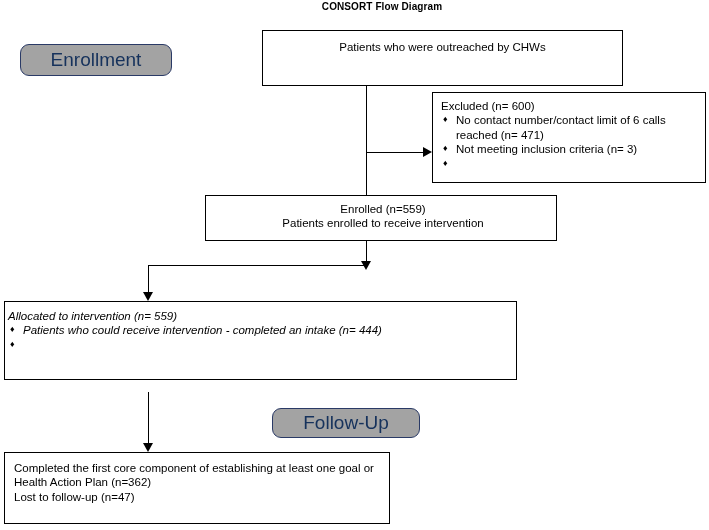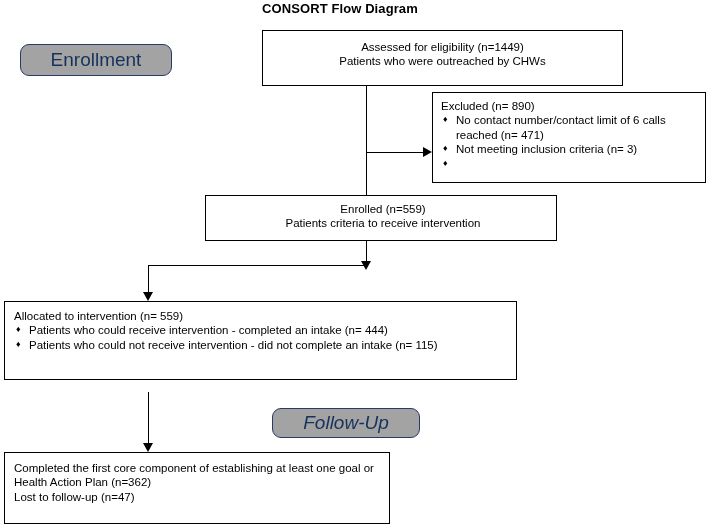--- a/index.html
+++ b/index.html
@@ -16,22 +16,22 @@
     width: 709px;
     height: 530px;
     background: #ffffff;
     overflow: hidden;
   }
   .title {
     position: absolute;
     left: 262px;
     top: 1px;
     width: 240px;
-    text-align: left;
-    font-size: 13px;
+    text-align: center;
+    font-size: 10px;
     font-weight: bold;
     color: #000;
     letter-spacing: 0.1px;
   }
   .box {
     position: absolute;
     box-sizing: border-box;
     background: #ffffff;
     border: 1.6px solid #000000;
   }
@@ -108,83 +108,81 @@
 <div id="canvas">
 
   <div class="title">CONSORT Flow Diagram</div>
 
   <div class="stage" style="left:20px; top:44px; width:152px; height:32px;">
     <span>Enrollment</span>
   </div>
 
   <div class="box center-box" style="left:262px; top:30px; width:361px; height:56px; padding:9px 8px 0 8px;">
     <div class="box-inner">
-      <div class="plain-line">Assessed for eligibility (n=1449)</div>
       <div class="plain-line">Patients who were outreached by CHWs</div>
     </div>
   </div>
 
   <div class="vline" style="left:366px; top:86px; height:112px;"></div>
 
   <div class="hline" style="left:366px; top:152px; width:58px;"></div>
   <div class="arrow-right" style="left:423px; top:147px;"></div>
 
   <div class="box" style="left:432px; top:92px; width:274px; height:91px; padding:6px 6px 0 8px;">
     <div class="box-inner">
-      <div class="plain-line">Excluded (n= 890)</div>
+      <div class="plain-line">Excluded (n= 600)</div>
       <ul class="blist">
         <li>
           <span class="bullet">♦</span>
           <span>No contact number/contact limit of 6 calls reached (n= 471)</span>
         </li>
         <li>
           <span class="bullet">♦</span>
           <span>Not meeting inclusion criteria (n= 3)</span>
         </li>
         <li>
           <span class="bullet">♦</span>
         </li>
       </ul>
     </div>
   </div>
 
   <div class="box center-box" style="left:205px; top:195px; width:352px; height:46px; padding:6px 4px 0 8px;">
     <div class="box-inner">
       <div class="plain-line">Enrolled (n=559)</div>
-      <div class="plain-line">Patients criteria to receive intervention</div>
+      <div class="plain-line">Patients enrolled to receive intervention</div>
     </div>
   </div>
 
   <div class="vline" style="left:366px; top:241px; height:27px;"></div>
   <div class="arrow-down" style="left:361px; top:261px;"></div>
 
   <div class="hline" style="left:148px; top:265px; width:219px;"></div>
   <div class="vline" style="left:148px; top:265px; height:33px;"></div>
   <div class="arrow-down" style="left:143px; top:292px;"></div>
 
-  <div class="box" style="left:4px; top:301px; width:513px; height:79px; padding:7px 6px 0 9px;">
+  <div class="box" style="left:4px; top:301px; width:513px; height:79px; padding:7px 6px 0 3px;font-style:italic;">
     <div class="box-inner">
       <div class="plain-line">Allocated to intervention (n= 559)</div>
       <ul class="blist">
         <li>
           <span class="bullet">♦</span>
           <span>Patients who could receive intervention - completed an intake (n= 444)</span>
         </li>
         <li>
           <span class="bullet">♦</span>
-          <span>Patients who could not receive intervention - did not complete an intake (n= 115)</span>
         </li>
       </ul>
     </div>
   </div>
 
   <div class="vline" style="left:148px; top:392px; height:55px;"></div>
   <div class="arrow-down" style="left:143px; top:443px;"></div>
 
-  <div class="stage" style="left:272px; top:408px; width:148px; height:30px;font-style:italic;">
+  <div class="stage" style="left:272px; top:408px; width:148px; height:30px;">
     <span>Follow-Up</span>
   </div>
 
   <div class="box" style="left:4px; top:452px; width:386px; height:72px; padding:8px 8px 0 9px;">
     <div class="box-inner">
       <div class="plain-line">Completed the first core component of establishing at least one goal or Health Action Plan (n=362)</div>
       <div class="plain-line">Lost to follow-up (n=47)</div>
     </div>
   </div>
 

